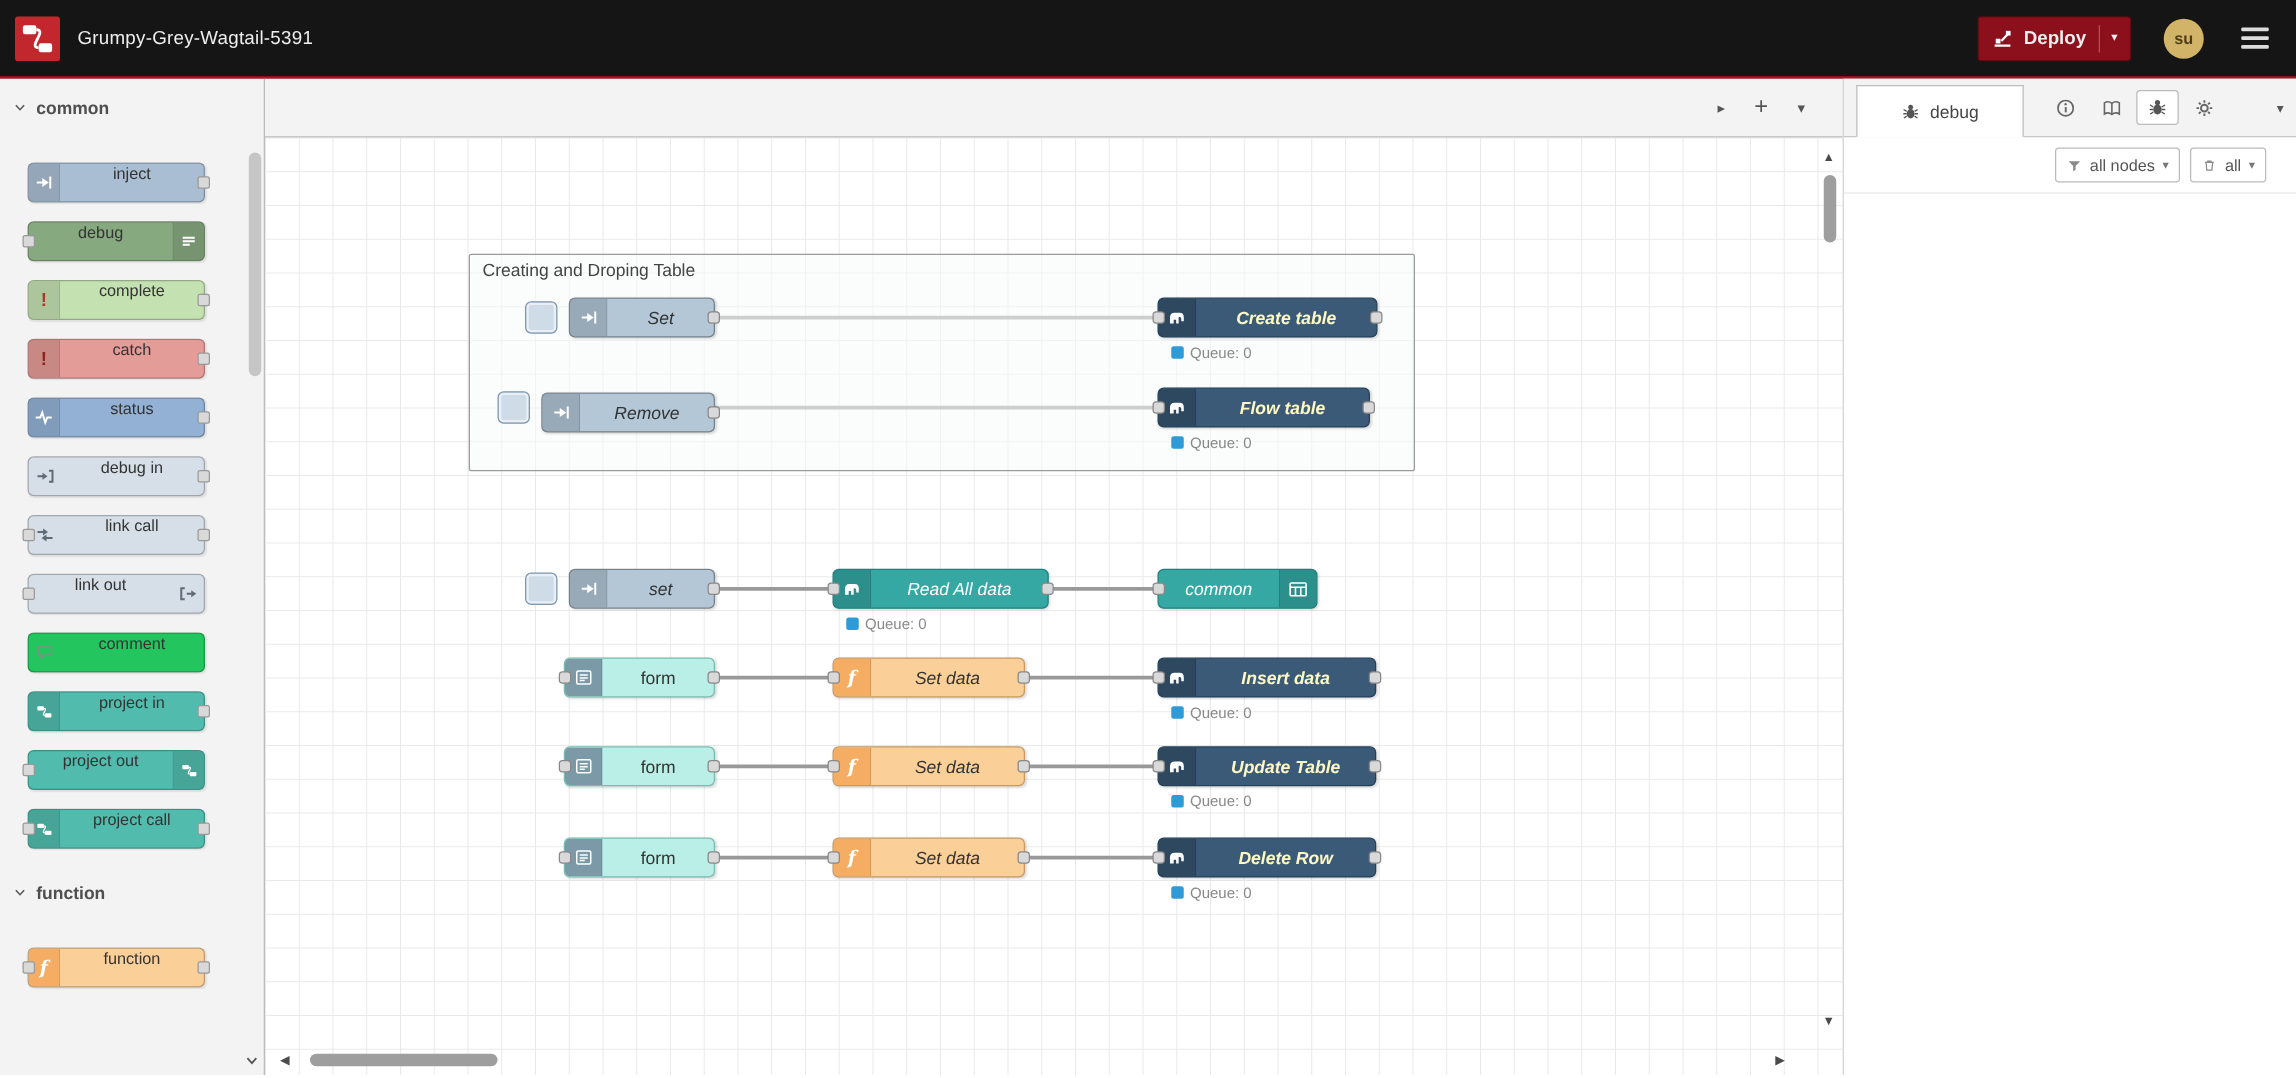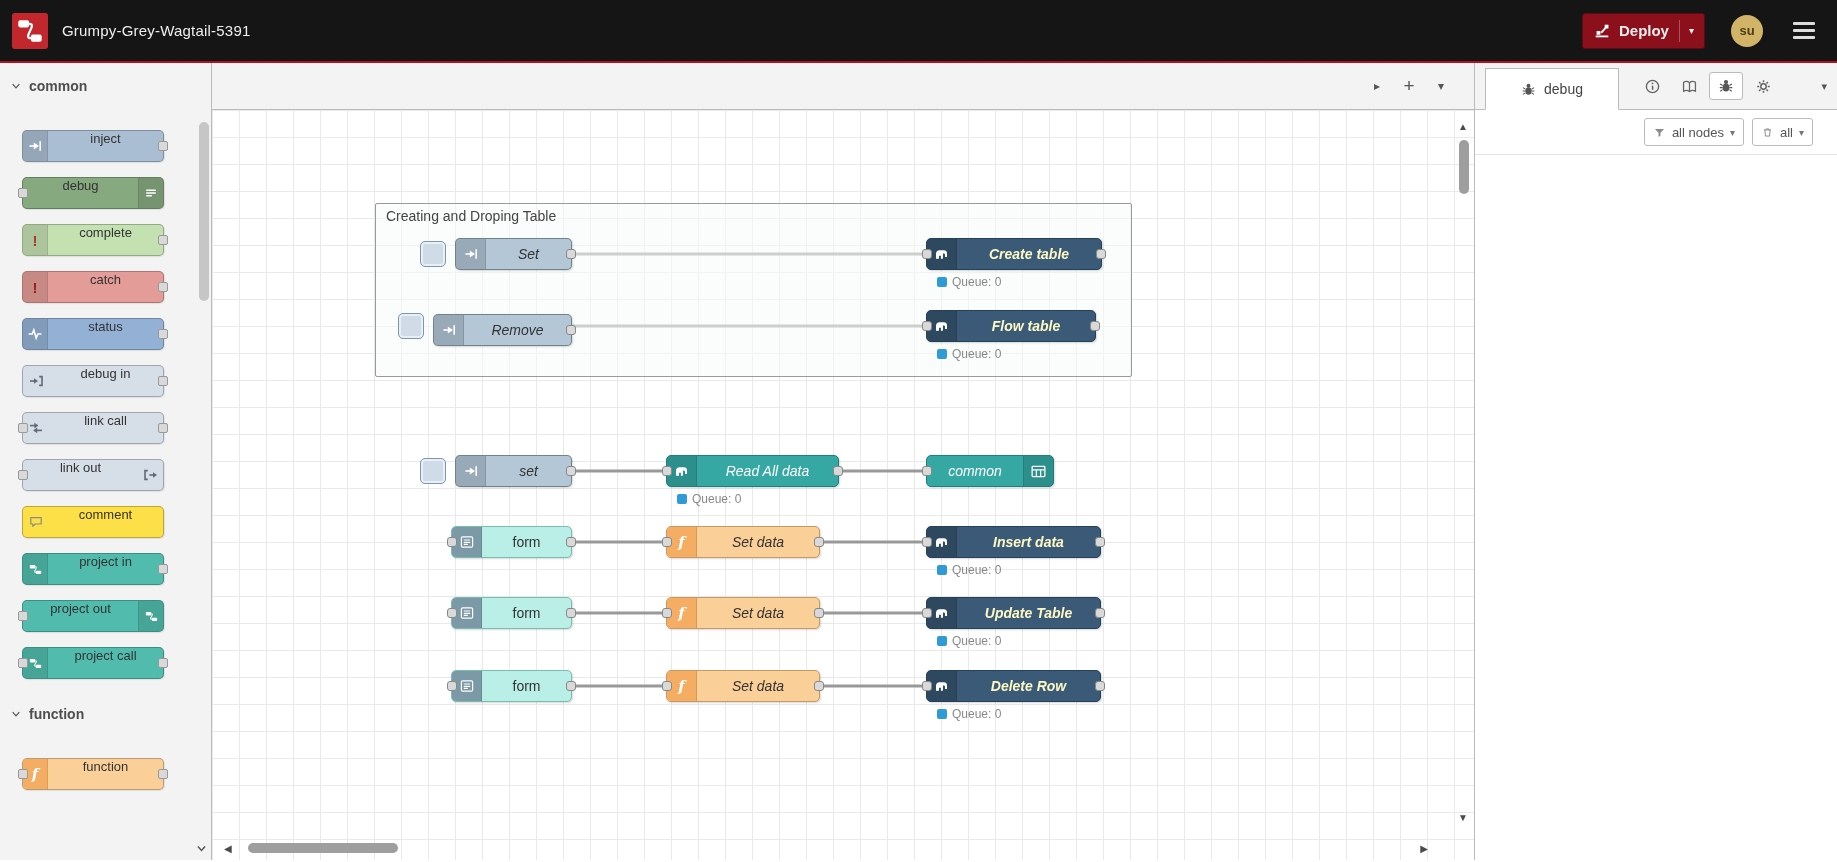--- a/index.html
+++ b/index.html
@@ -34,21 +34,21 @@
   .pal-node { position:relative; width:142px; height:32px; margin:0 0 15px 22px; border-radius:5px; border:1px solid rgba(0,0,0,.25); display:flex; font-size:13px; color:#333; cursor:move; box-shadow:1px 1px 1px rgba(0,0,0,.08); }
   .pal-node.rev { flex-direction:row-reverse; }
   .picon { width:25px; align-self:stretch; display:flex; align-items:center; justify-content:center; background:rgba(0,0,0,.12); border-right:1px solid rgba(0,0,0,.1); border-radius:4px 0 0 4px; }
   .rev .picon { border-right:none; border-left:1px solid rgba(0,0,0,.1); border-radius:0 4px 4px 0; }
   .picon.plain { background:transparent; border:none; }
   .plbl { flex:1; text-align:center; white-space:nowrap; padding:0 4px; }
   .pp { position:absolute; top:50%; margin-top:-5px; width:10px; height:10px; background:#d9d9d9; border:1px solid #999; border-radius:2px; }
   .pp.l { left:-5px; } .pp.r { right:-5px; }
   .n-inject { background:#a9bed2; } .n-debug { background:#87a980; } .n-complete { background:#c4e1b2; }
   .n-catch { background:#e49c98; } .n-status { background:#93b1d5; } .n-link { background:#d6dee7; }
-  .n-comment { background:#fde047; } .n-project { background:#51bcae; } .n-function { background:#fbcf98; }
+  .n-comment { background:#22c55e; } .n-project { background:#51bcae; } .n-function { background:#fbcf98; }
   .n-function .picon { background:#f5ad63; }
   .bang { font-weight:bold; font-size:15px; }
   .fns { font-family:"DejaVu Serif",serif; font-style:italic; font-weight:bold; color:#fff; font-size:15px; }
   .pal-vthumb { position:absolute; right:2px; top:59px; width:10px; height:179px; background:#c6c6c6; border-radius:6px; cursor:pointer; }
   .pal-scroll-down { position:absolute; right:3px; bottom:5px; cursor:pointer; }
 
   
   .tabbar { height:47px; background:#f3f3f3; border-bottom:1px solid #bbb; display:flex; align-items:flex-end; position:relative; z-index:2; }
   .flow-tab { position:relative; margin-left:32px; width:236px; height:42px; margin-bottom:-1px; background:#fff; border:1px solid #bbb; border-bottom:1px solid #fff; display:flex; align-items:center; justify-content:center; font-size:14px; color:#444; cursor:pointer; }
   .mod-dot { position:absolute; top:5px; right:5px; width:11px; height:11px; border-radius:50%; background:#2fa9dc; }

